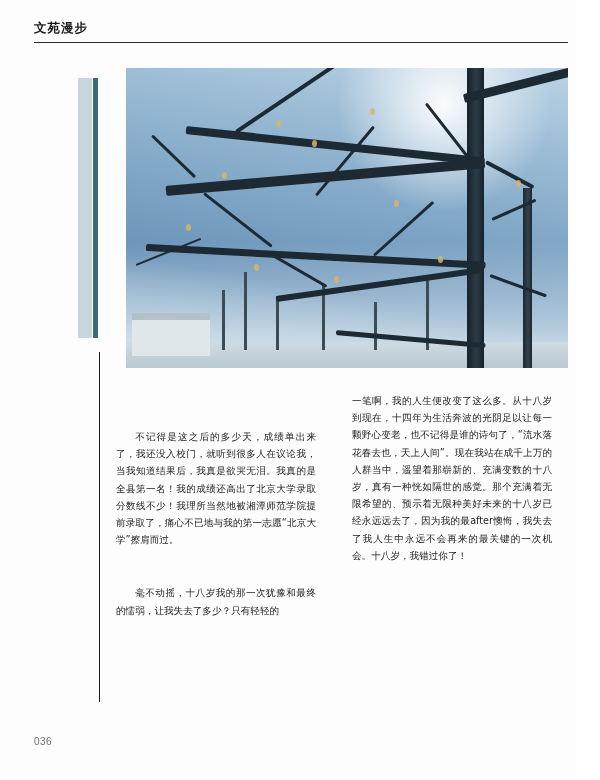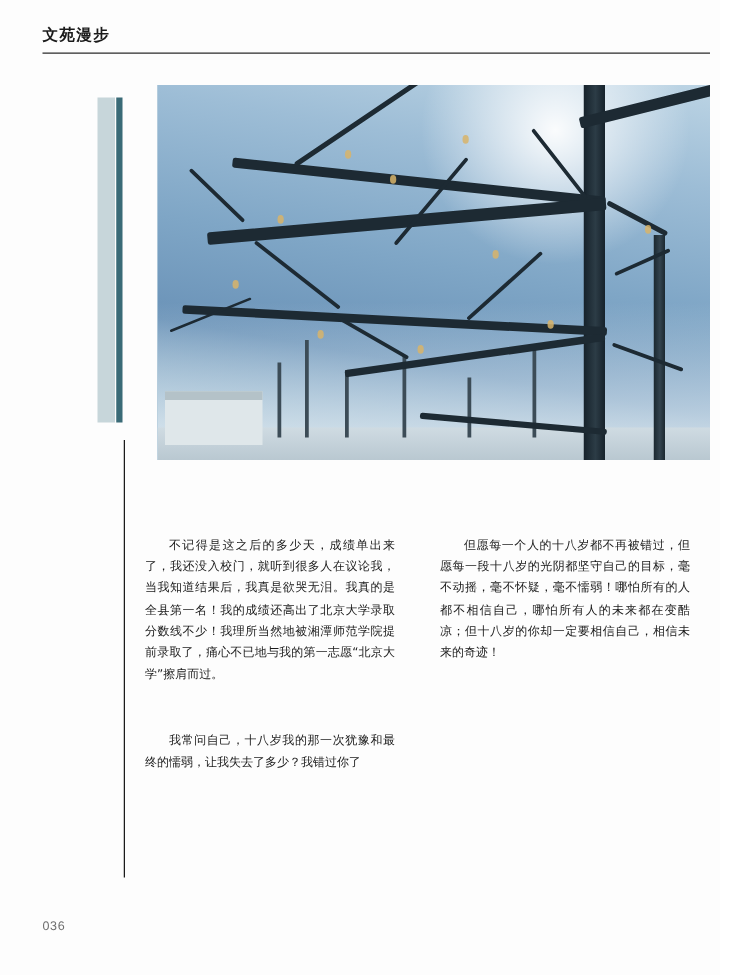--- a/index.html
+++ b/index.html
@@ -242,21 +242,21 @@
     <div class="leafdot" style="left:268px;top:132px;"></div>
     <div class="leafdot" style="left:312px;top:188px;"></div>
     <div class="leafdot" style="left:208px;top:208px;"></div>
     <div class="leafdot" style="left:60px;top:156px;"></div>
     <div class="leafdot" style="left:390px;top:112px;"></div>
     <div class="leafdot" style="left:128px;top:196px;"></div>
   </div>
 
   <div class="col col-left">
     <p class="indent">不记得是这之后的多少天，成绩单出来了，我还没入校门，就听到很多人在议论我，当我知道结果后，我真是欲哭无泪。我真的是全县第一名！我的成绩还高出了北京大学录取分数线不少！我理所当然地被湘潭师范学院提前录取了，痛心不已地与我的第一志愿“北京大学”擦肩而过。</p>
-    <p class="indent">我常问自己，十八岁我的那一次犹豫和最终的懦弱，让我失去了多少？我错过你了</p>
+    <p class="indent">毫不动摇，十八岁我的那一次犹豫和最终的懦弱，让我失去了多少？只有轻轻的</p>
   </div>
 
   <div class="col col-right">
-    <p class="indent">但愿每一个人的十八岁都不再被错过，但愿每一段十八岁的光阴都坚守自己的目标，毫不动摇，毫不怀疑，毫不懦弱！哪怕所有的人都不相信自己，哪怕所有人的未来都在变酷凉；但十八岁的你却一定要相信自己，相信未来的奇迹！</p>
+    <p>一笔啊，我的人生便改变了这么多。从十八岁到现在，十四年为生活奔波的光阴足以让每一颗野心变老，也不记得是谁的诗句了，“流水落花春去也，天上人间”。现在我站在成千上万的人群当中，遥望着那崭新的、充满变数的十八岁，真有一种恍如隔世的感觉。那个充满着无限希望的、预示着无限种美好未来的十八岁已经永远远去了，因为我的最after懊悔，我失去了我人生中永远不会再来的最关键的一次机会。十八岁，我错过你了！</p>
   </div>
 
   <div class="page-number">036</div>
 </div>
 
 </body></html>

